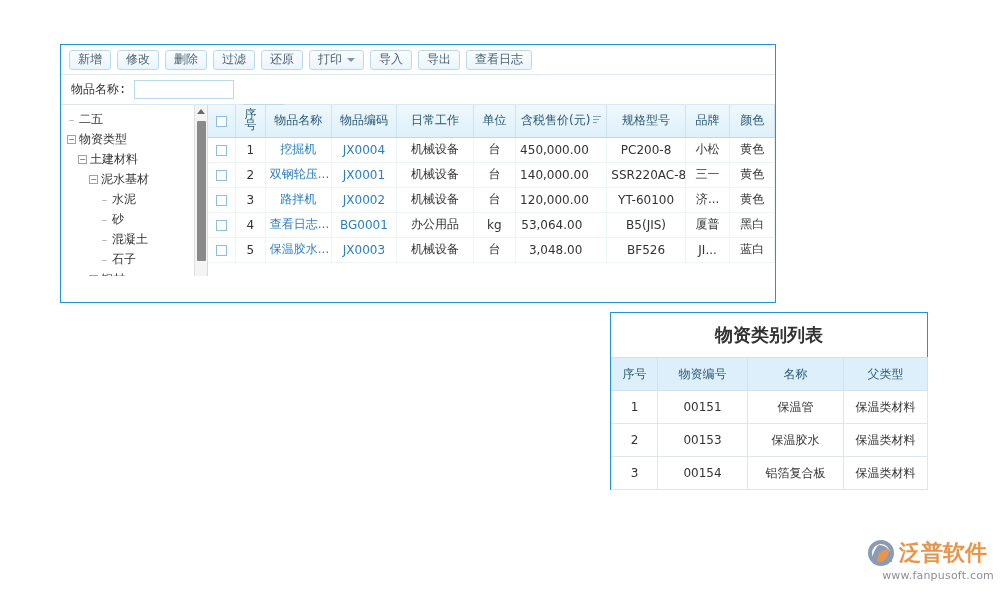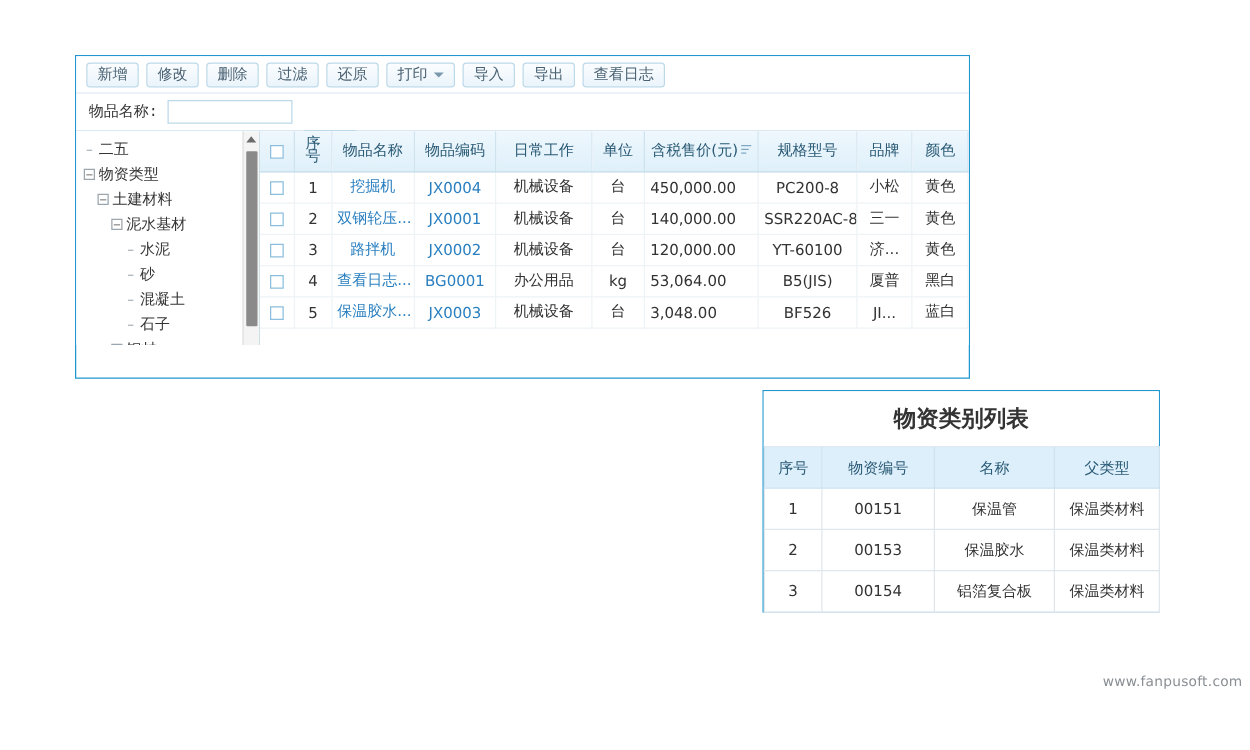--- a/index.html
+++ b/index.html
@@ -212,21 +212,21 @@
     border-right: 1px solid #eef3f6;
     border-bottom: 1px solid #eef3f6;
     font-size: 12px;
     color: #333333;
     text-align: center;
     padding: 0 4px;
     overflow: hidden;
     white-space: nowrap;
   }
   table.dg td.link { color: #2a7fc0; cursor: pointer; }
-  table.dg td.num { text-align: left; padding-right: 24px; }
+  table.dg td.num { text-align: right; padding-right: 24px; }
   .cbx {
     display: inline-block;
     width: 11px; height: 11px;
     border: 1px solid #8cbede;
     background: #ffffff;
     vertical-align: middle;
     cursor: pointer;
   }
   .sortico {
     display: inline-block;
@@ -529,16 +529,24 @@
             <td>3</td>
             <td>00154</td>
             <td>铝箔复合板</td>
             <td>保温类材料</td>
           </tr>
         </tbody>
     </table>
   </div>
 
   <div class="logo">
+    <div class="logo-row">
+      <svg class="logo-mark" viewBox="0 0 30 30">
+        <path d="M15 2 A13 13 0 1 0 15 28 A13 13 0 0 0 15 2 Z M15 6 A9 9 0 1 1 15 24 A9 9 0 1 1 15 6 Z" fill="#8c9bb5"></path>
+        <path d="M6 24 L26 24 L26 21 C26 13 20 7 13 7 C10 9 8 13 7 17 Z" fill="#8c9bb5"></path>
+        <path d="M11 24 C11 16 16 11 23 11 C23 17 19 24 15 24 Z" fill="#e8954a"></path>
+      </svg>
+      <div class="logo-text">泛普软件</div>
+    </div>
     <div class="logo-url">www.fanpusoft.com</div>
   </div>
 
 </div>
 
 </body></html>

